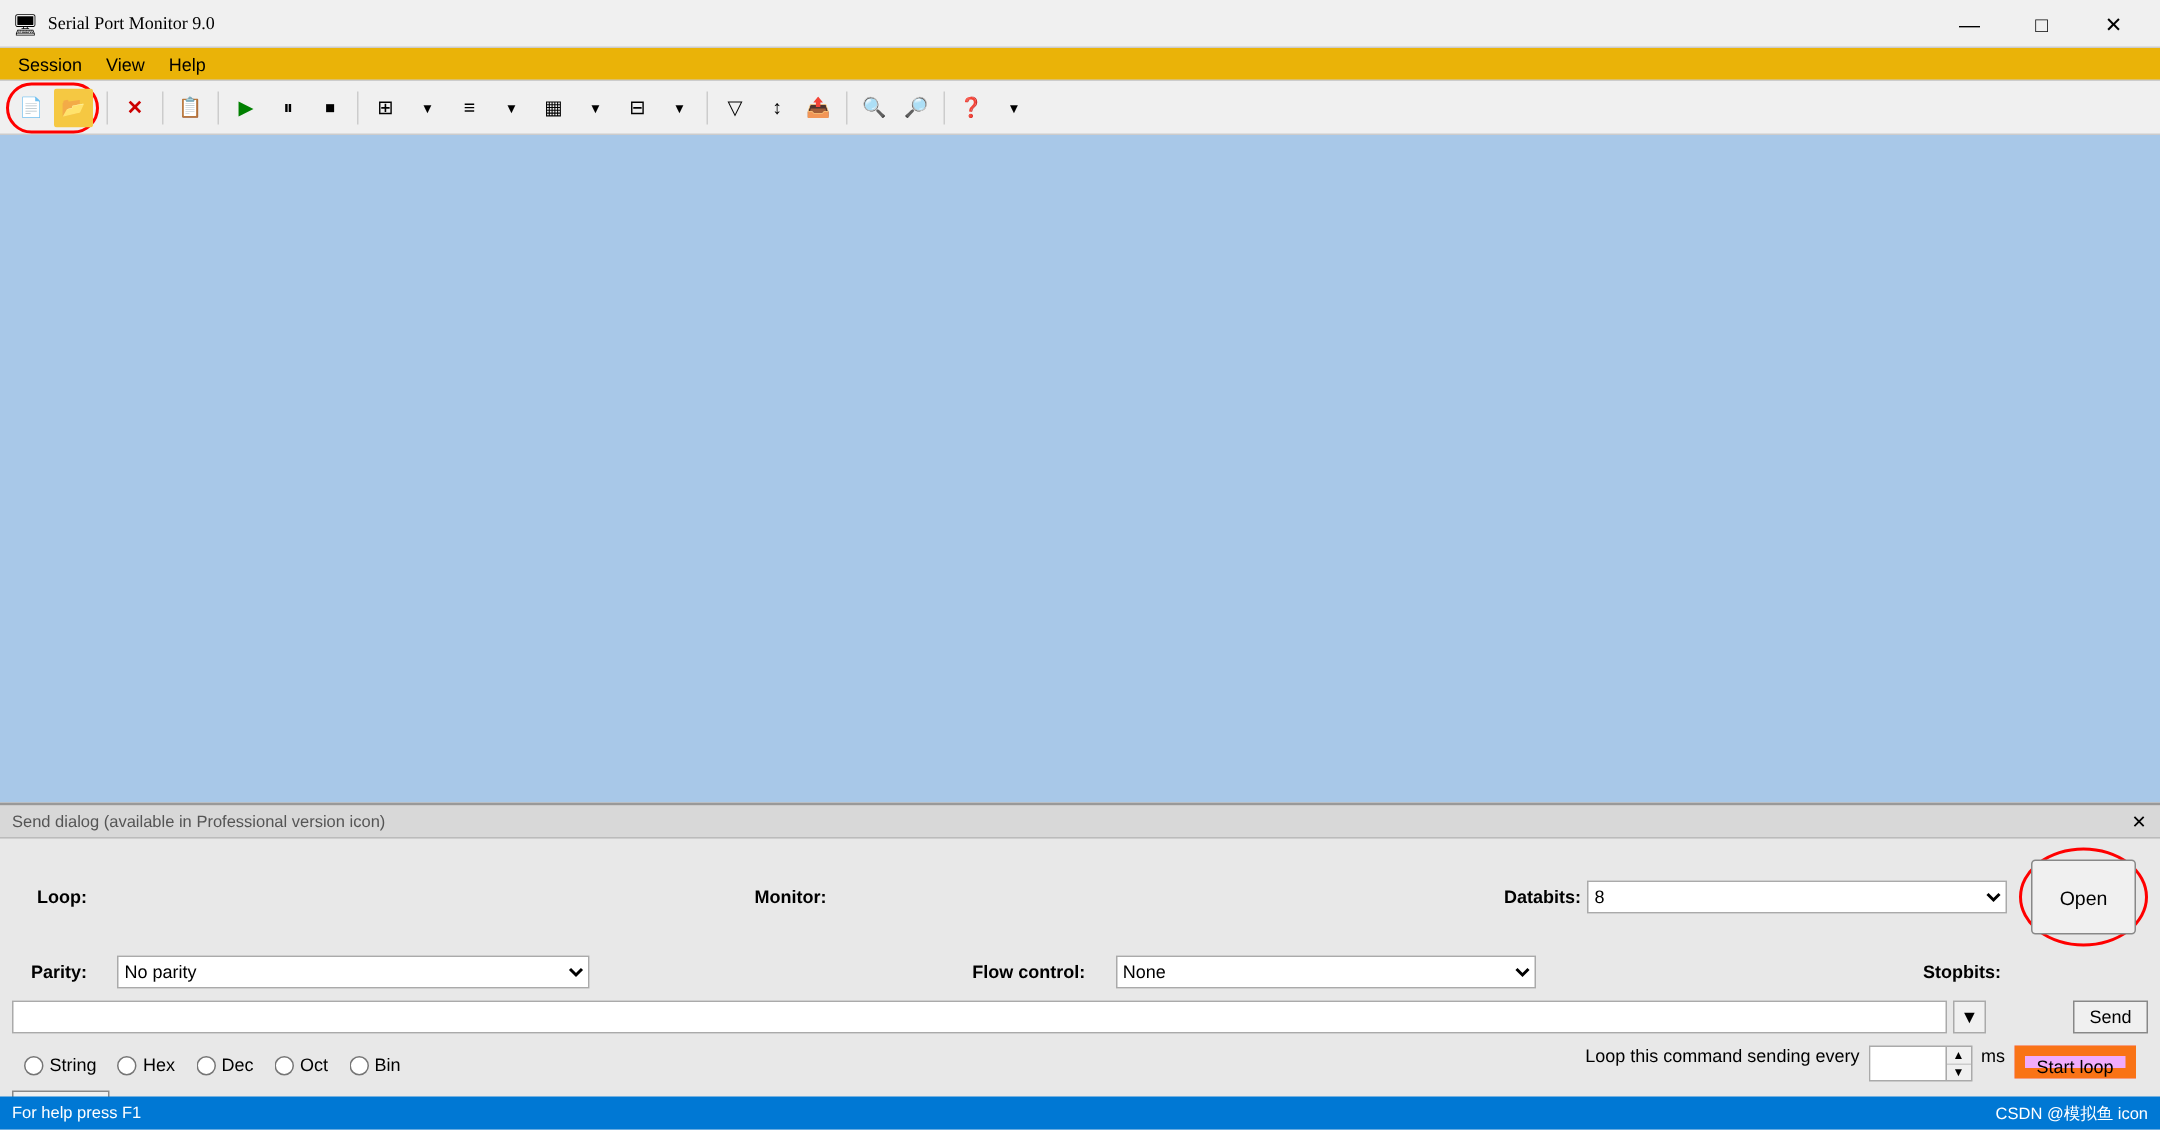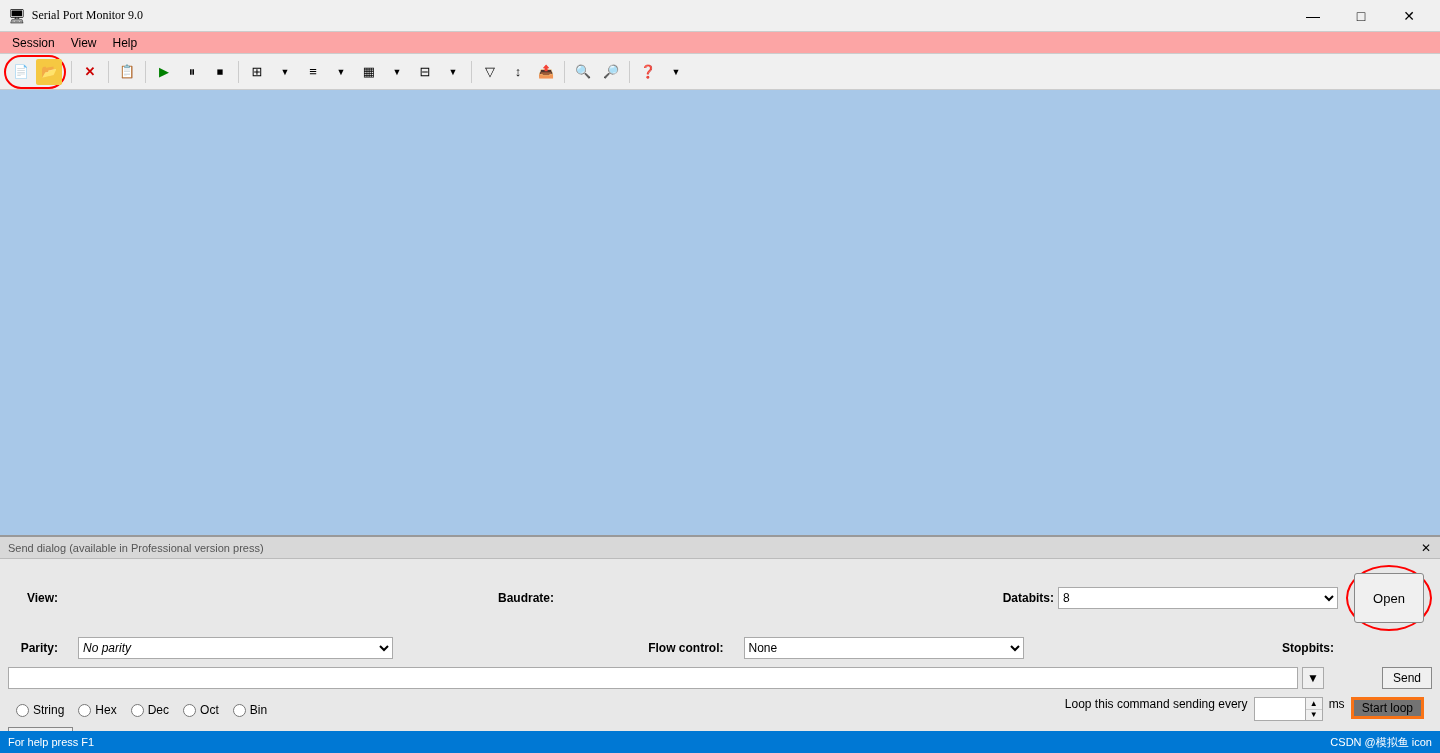--- a/index.html
+++ b/index.html
@@ -18,21 +18,21 @@
     .title-bar-controls { display: flex; gap: 2px; }
     .title-bar-btn {
       width: 46px; height: 32px;
       border: none; background: transparent;
       cursor: pointer; font-size: 14px;
       display: flex; align-items: center; justify-content: center;
     }
 
     
     .menu-bar {
-      background: #fca5a5;
+      background: #eab308;
       height: 22px;
       display: flex;
       align-items: center;
       padding: 0 4px;
       border-bottom: 1px solid #ccc;
     }
     .menu-item {
       padding: 2px 8px;
       cursor: pointer;
       font-size: 12px;
@@ -290,50 +290,50 @@
     <div class="toolbar-sep"></div>
     <button class="toolbar-btn" title="Help">❓</button>
     <button class="toolbar-btn" style="font-size:9px;">▼</button>
   </div>
 
   <div class="main-area" style="flex: 1; min-height: 0;"></div>
 
   <div class="bottom-panel" style="border-top: 2px solid #999;">
 
     <div class="bottom-panel-header">
-      <span style="color: #555;">Send dialog (available in Professional version press)</span>
+      <span style="color: #555;">Send dialog (available in Professional version icon)</span>
       <button class="close-btn-small" style="position:absolute; right:6px; top:3px; font-size:12px; border:none; background:transparent; cursor:pointer;">✕</button>
     </div>
 
     <div style="display: flex; align-items: center; padding: 6px 8px 4px 8px; gap: 0;">
 
-      <span class="config-label" style="margin-right: 4px;">View:</span>
+      <span class="config-label" style="margin-right: 4px;">Loop:</span>
       <span style="flex: 1;"></span>
 
-      <span class="config-label" style="margin-right: 4px;">Baudrate:</span>
+      <span class="config-label" style="margin-right: 4px;">Monitor:</span>
       <span style="flex: 1;"></span>
 
       <span class="config-label" style="margin-right: 4px; min-width: 60px;">Databits:</span>
       <select class="config-select" style="width: 280px;">
         <option>8</option>
         <option>7</option>
         <option>6</option>
         <option>5</option>
       </select>
       <span style="width: 8px;"></span>
 
       <div class="open-circle">
         <button class="open-btn">Open</button>
       </div>
     </div>
 
     <div style="display: flex; align-items: center; padding: 2px 8px 4px 8px; gap: 16px;">
 
       <span class="config-label" style="margin-right: 4px;">Parity:</span>
-      <select class="config-select" style="width: 315px; font-style: italic;">
+      <select class="config-select" style="width: 315px;">
         <option>No parity</option>
         <option>Odd</option>
         <option>Even</option>
       </select>
       <span style="flex: 1;"></span>
 
       <span class="config-label" style="margin-right: 4px; min-width: 80px;">Flow control:</span>
       <select class="config-select" style="width: 280px;">
         <option>None</option>
         <option>XON/XOFF</option>
@@ -382,21 +382,21 @@
       <div class="loop-row">
         <span>Loop this command sending every</span>
         <div style="display: flex; align-items: center; border: 1px solid #aaa;">
           <input type="text" class="loop-input" style="width: 50px; height: 22px; border: none; text-align: center; font-size: 12px;">
           <div style="display: flex; flex-direction: column; height: 22px; border-left: 1px solid #aaa;">
             <button style="flex: 1; border: none; background: #f0f0f0; cursor: pointer; font-size: 8px; padding: 0; width: 16px; border-bottom: 1px solid #ccc;">▲</button>
             <button style="flex: 1; border: none; background: #f0f0f0; cursor: pointer; font-size: 8px; padding: 0; width: 16px;">▼</button>
           </div>
         </div>
         <span>ms</span>
-        <button class="start-loop-btn" style="height: 22px; padding: 0 8px; font-size: 12px; background: #737373; border: 3px solid #f97316; cursor: pointer;">Start loop</button>
+        <button class="start-loop-btn" style="height: 22px; padding: 0 8px; font-size: 12px; background: #f0abfc; border: 7px solid #f97316; cursor: pointer;">Start loop</button>
       </div>
 
     </div>
     <div class="sendfile-row">
       <button class="sendfile-btn">Send file</button>
     </div>
   </div>
 
   <div class="status-bar">
     <span>For help press F1</span>

